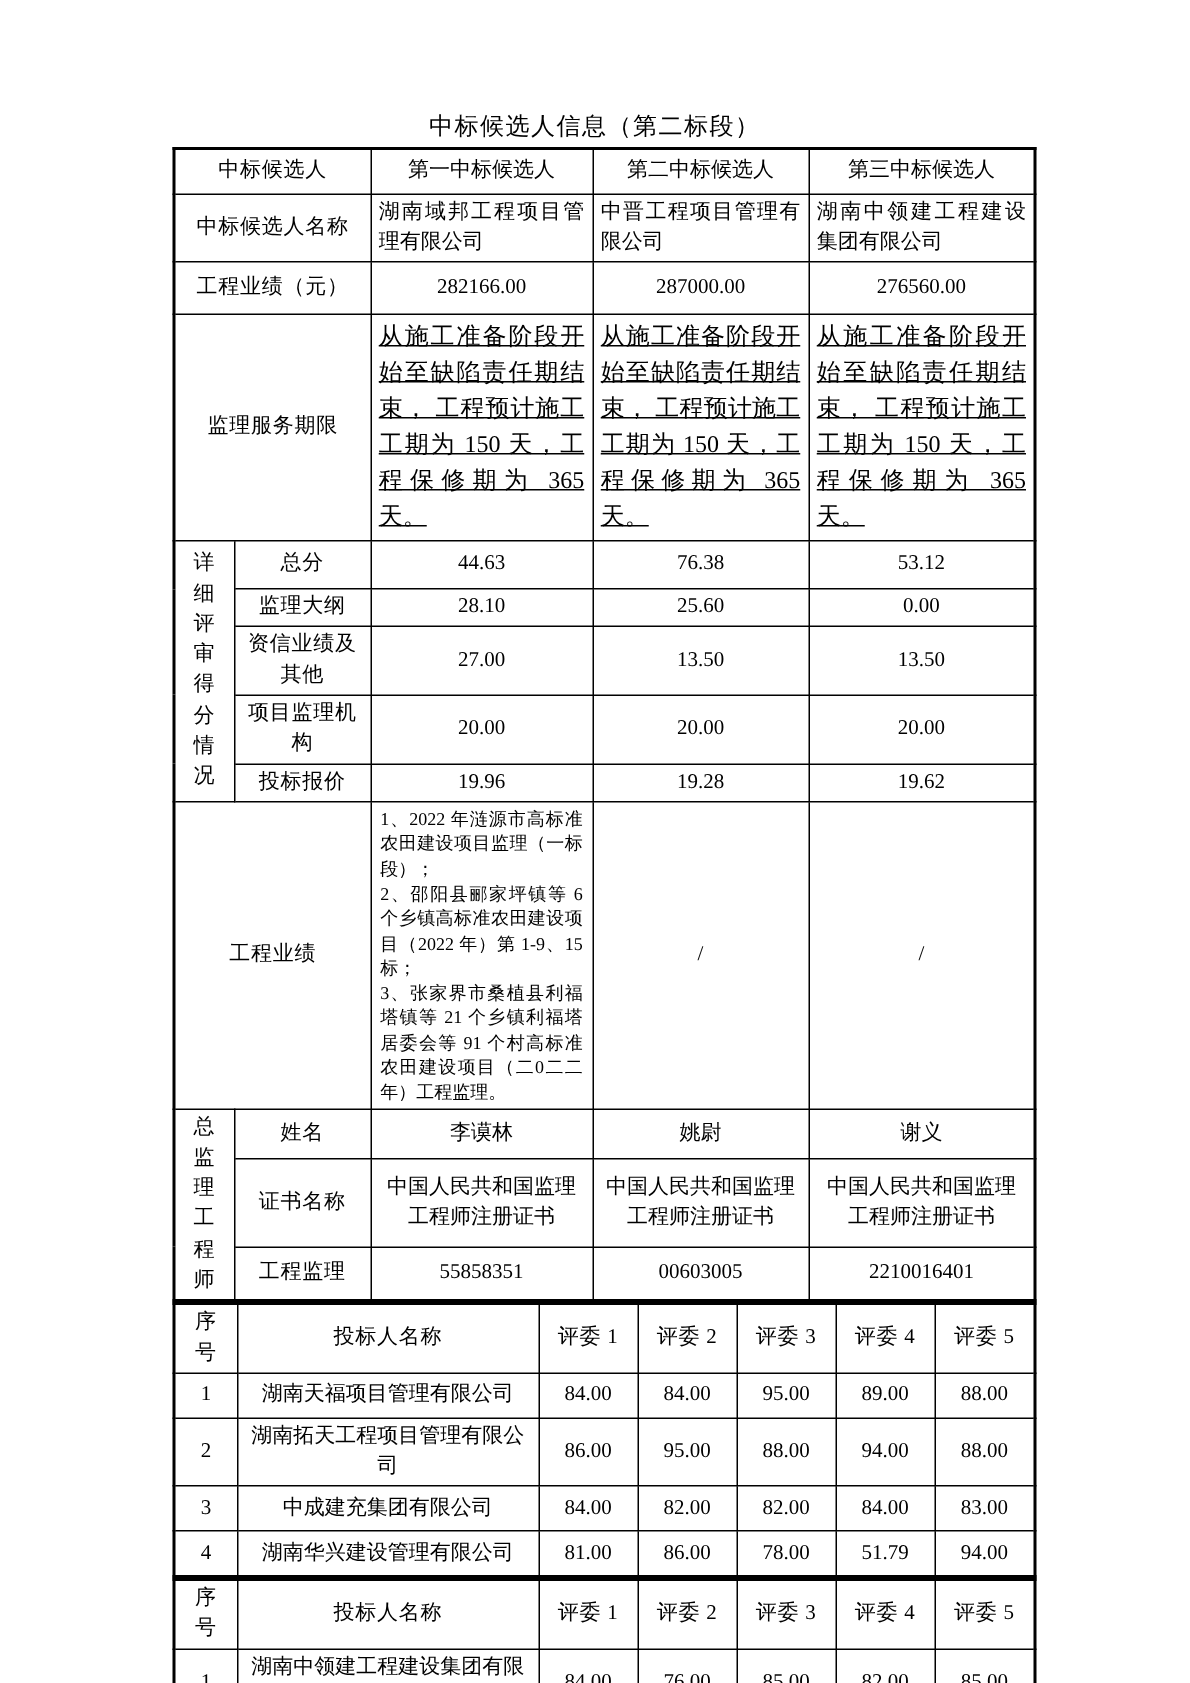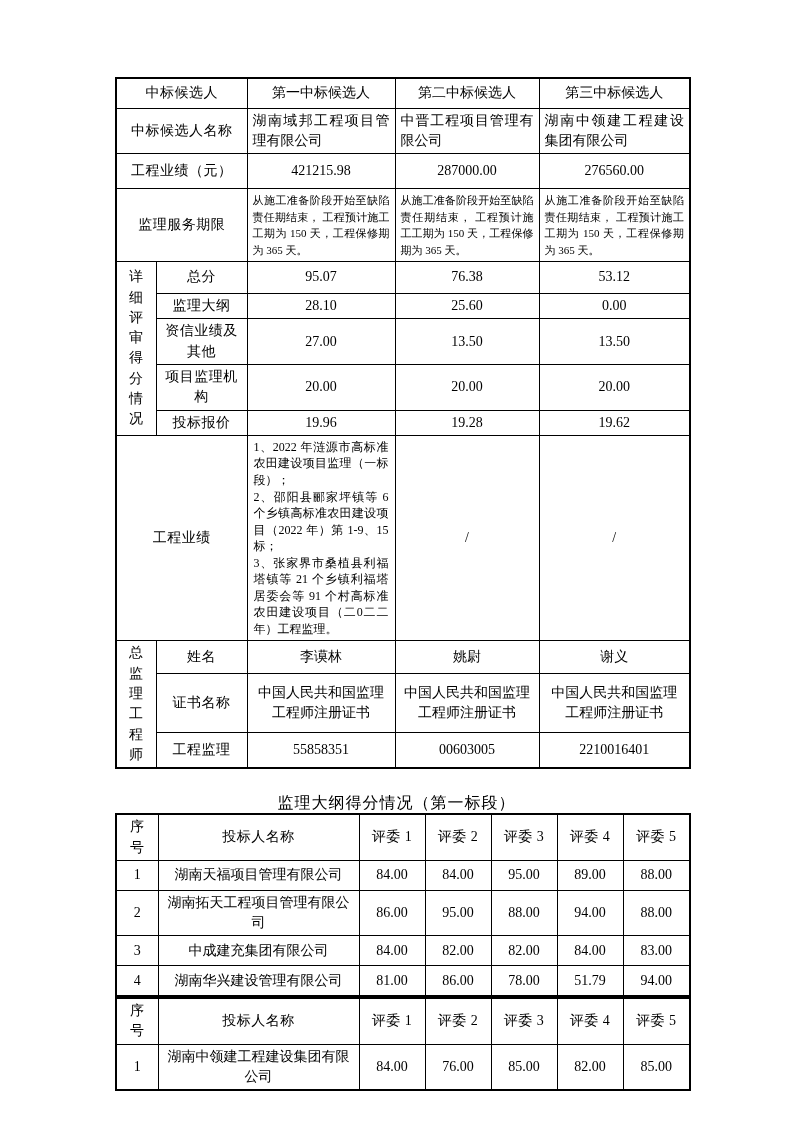--- a/index.html
+++ b/index.html
@@ -34,43 +34,45 @@
     text-align: center;
     vertical-align: middle;
     font-size: 14px;
     padding: 2px 5px;
     word-break: break-all;
     line-height: 1.45;
   }
   td.lbl { letter-spacing: 0.5px; }
   td.just { text-align: justify; }
   td.small {
-    font-size: 11px;
+    font-size: 16px;
     text-align: justify;
     line-height: 1.5;
     padding: 3px 5px;
+    text-decoration: underline;
   }
   td.ach {
     font-size: 12px;
     text-align: justify;
     line-height: 1.38;
     white-space: pre-wrap;
     padding: 3px 6px;
   }
   td.name-left { text-align: center; padding-left: 11px; }
   .sect-title { margin-top: 23px; }
   .t2 { margin-top: 0; }
   .t2 td { padding: 2px 6px; }
   .t3-title { margin-top: 17px; }
 </style>
 </head>
 <body>
 
 <div class="page">
 
+  <div class="doc-title">中标候选人信息（第二标段）</div>
 
   <table class="t1">
     <colgroup>
       <col style="width:40px">
         <col style="width:91px">
         <col style="width:148px">
         <col style="width:144px">
         <col style="width:151px">
     </colgroup>
     <tbody>
@@ -81,34 +83,34 @@
         <td>第三中标候选人</td>
       </tr>
       <tr style="height:43px">
         <td colspan="2" class="lbl">中标候选人名称</td>
         <td class="just">湖南域邦工程项目管理有限公司</td>
         <td class="just">中晋工程项目管理有限公司</td>
         <td class="just">湖南中领建工程建设集团有限公司</td>
       </tr>
       <tr style="height:35px">
         <td colspan="2" class="lbl">工程业绩（元）</td>
-        <td>421215.98</td>
+        <td>282166.00</td>
         <td>287000.00</td>
         <td>276560.00</td>
       </tr>
       <tr style="height:60px">
         <td colspan="2" class="lbl">监理服务期限</td>
         <td class="small">从施工准备阶段开始至缺陷责任期结束， 工程预计施工工期为 150 天，工程保修期为 365 天。</td>
         <td class="small">从施工准备阶段开始至缺陷责任期结束， 工程预计施工工期为 150 天，工程保修期为 365 天。</td>
         <td class="small">从施工准备阶段开始至缺陷责任期结束， 工程预计施工工期为 150 天，工程保修期为 365 天。</td>
       </tr>
       <tr style="height:32px">
         <td rowspan="5" class="lbl">详细评审得分情况</td>
         <td class="lbl">总分</td>
-        <td>95.07</td>
+        <td>44.63</td>
         <td>76.38</td>
         <td>53.12</td>
       </tr>
       <tr style="height:25px">
         <td class="lbl">监理大纲</td>
         <td>28.10</td>
         <td>25.60</td>
         <td>0.00</td>
       </tr>
       <tr style="height:35px">
@@ -152,21 +154,20 @@
       </tr>
       <tr style="height:28px">
         <td class="lbl">工程监理</td>
         <td>55858351</td>
         <td>00603005</td>
         <td>2210016401</td>
       </tr>
     </tbody>
   </table>
 
-  <div class="doc-title sect-title">监理大纲得分情况（第一标段）</div>
 
   <table class="t2">
     <colgroup>
       <col style="width:42px">
         <col style="width:201px">
         <col style="width:66px">
         <col style="width:66px">
         <col style="width:66px">
         <col style="width:66px">
         <col style="width:67px">

